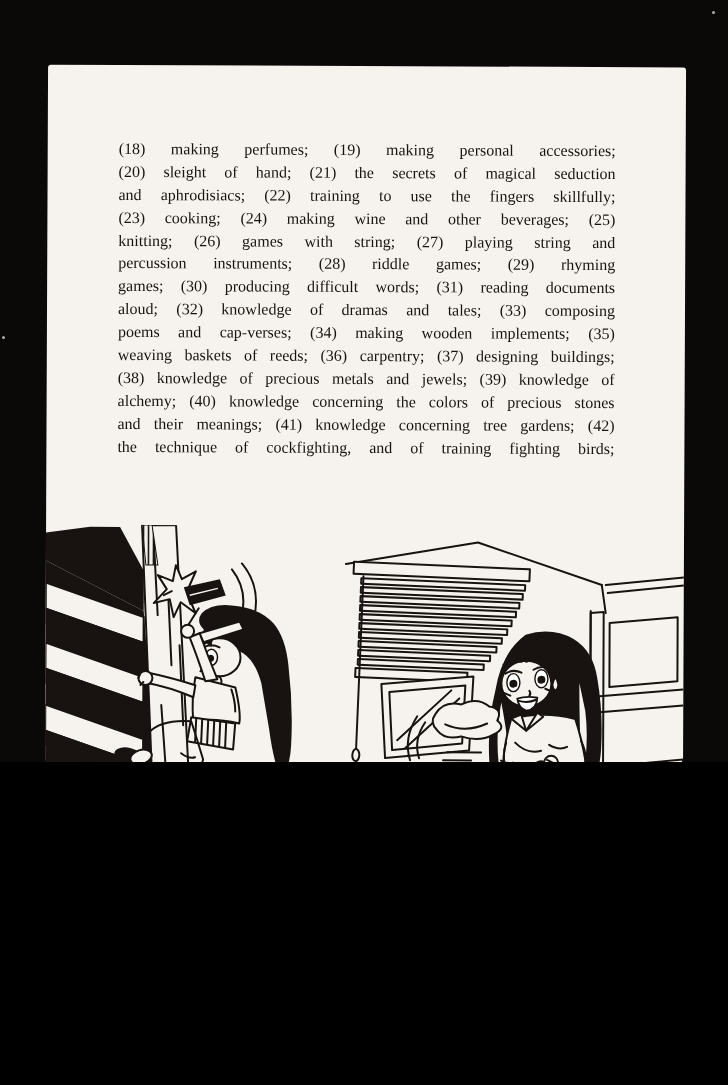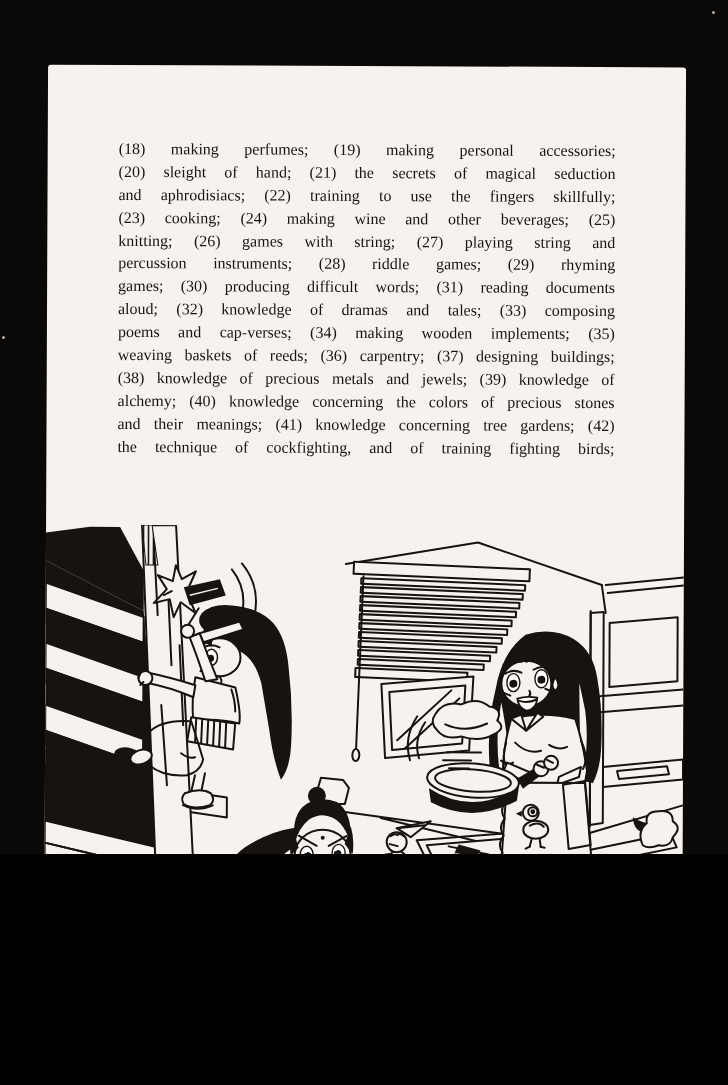--- a/index.html
+++ b/index.html
@@ -1,16 +1,16 @@
 <!DOCTYPE html>
 <html><head>
 <meta charset="utf-8">
 <style>
   html,body { margin:0; padding:0; background:#000; }
-  .stage { position:relative; width:728px; height:854px; background:#0a0908; overflow:hidden;
+  .stage { position:relative; width:728px; height:762px; background:#0a0908; overflow:hidden;
            font-family:"Liberation Sans", sans-serif; }
   .page { position:absolute; left:46px; top:66px; width:638px; height:952px;
           background:#f6f3ee; border-radius:3px; transform:rotate(.25deg); }
   .text-block { position:absolute; left:71px; top:73px; width:497px; }
   .tl { font-family:"Liberation Serif","DejaVu Serif",serif; font-size:16px; line-height:22.9px;
         height:22.9px; overflow:hidden; color:#181310; text-align:justify; text-align-last:justify; }
   .art { position:absolute; left:0; top:460px; width:638px; height:492px; }
   .smudge { position:absolute; left:650px; top:985px; width:90px; height:96px; border-radius:50%;
             background:radial-gradient(closest-side, rgba(238,235,228,.9), rgba(238,235,228,.45) 55%, rgba(238,235,228,0) 78%); }
   .speck { position:absolute; width:3px; height:3px; border-radius:50%; background:#d8d5cd; opacity:.8; }

